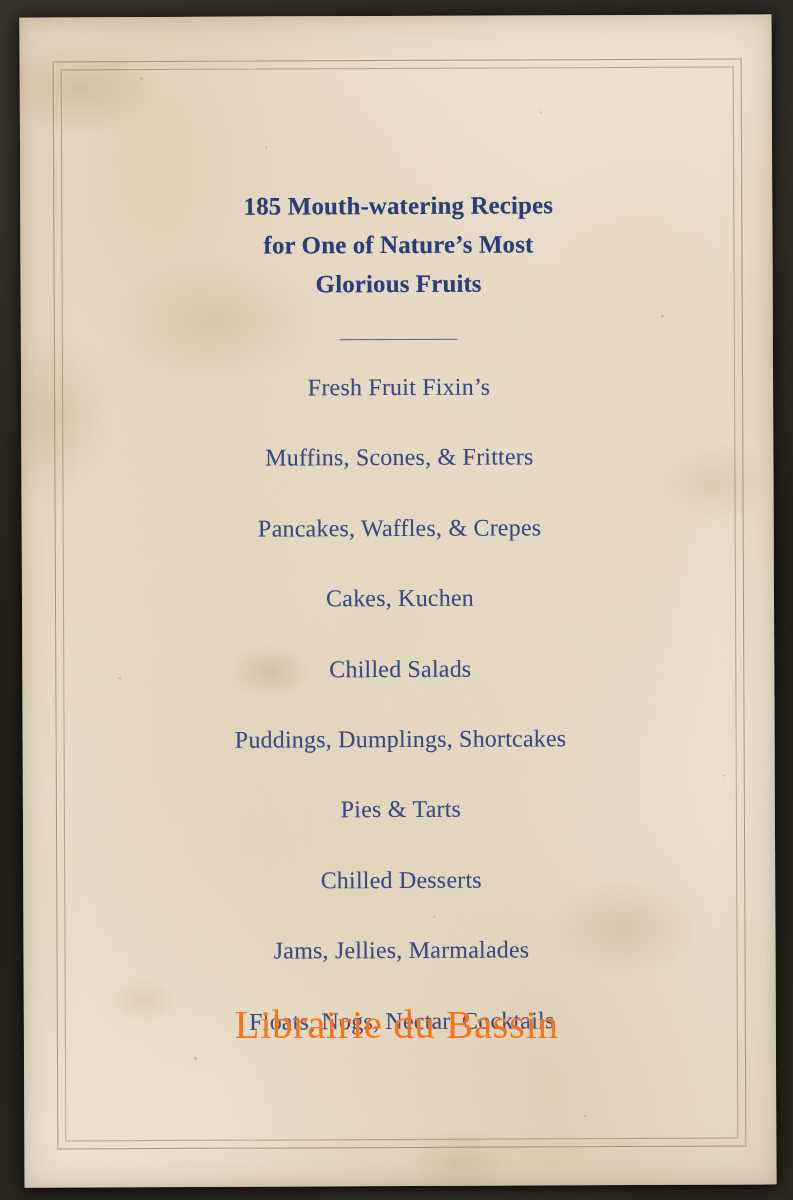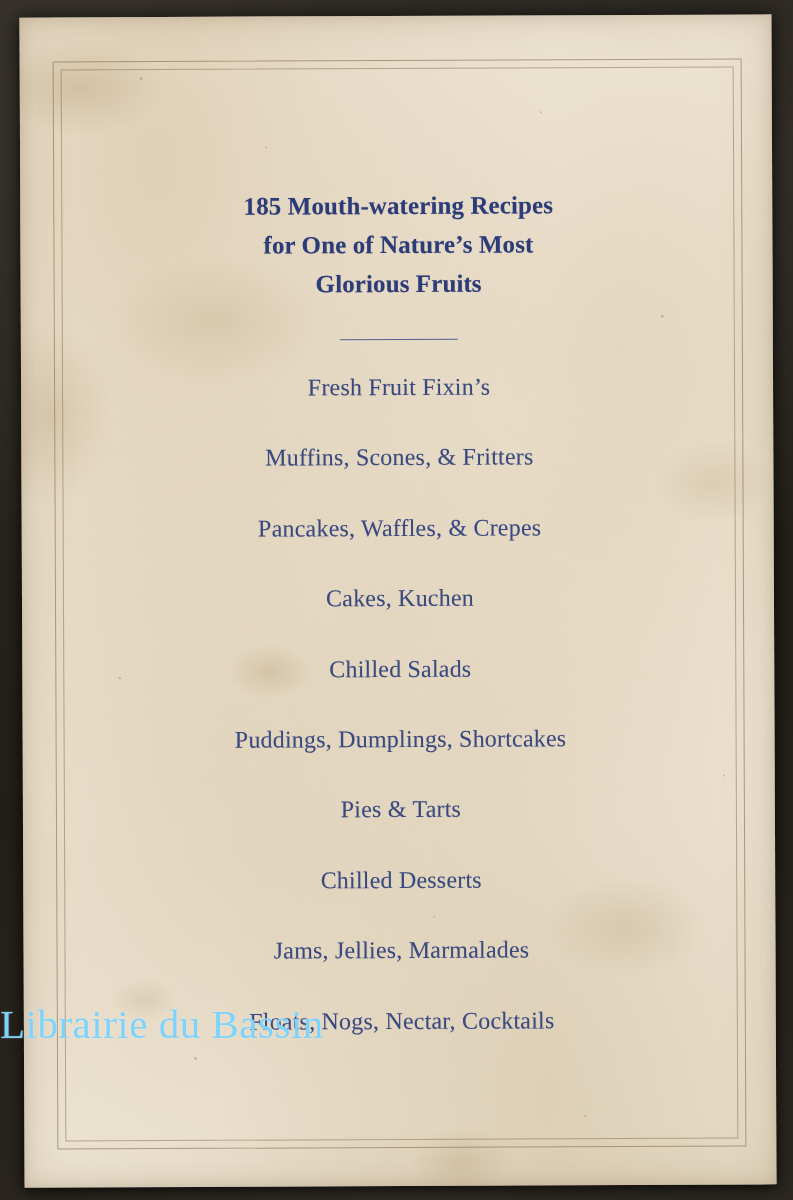--- a/index.html
+++ b/index.html
@@ -143,23 +143,24 @@
     text-shadow: 0 0 1px rgba(58,74,128,0.22);
   }
   .section-item:last-child { margin-bottom: 0; }
 
   
   #watermark {
     position: absolute;
     left: 0;
     right: 0;
     top: 1000px;
+    text-align: center;
     font-family: "Liberation Serif", serif;
     font-size: 41px;
-    color: #7dd3fc;
+    color: #f97316;
     letter-spacing: 0.5px;
     text-shadow: 0 0 2px rgba(255,255,255,0.35);
     pointer-events: none;
   }
 
   
   #corner-mark {
     position: absolute;
     right: 14px;
     top: 8px;

